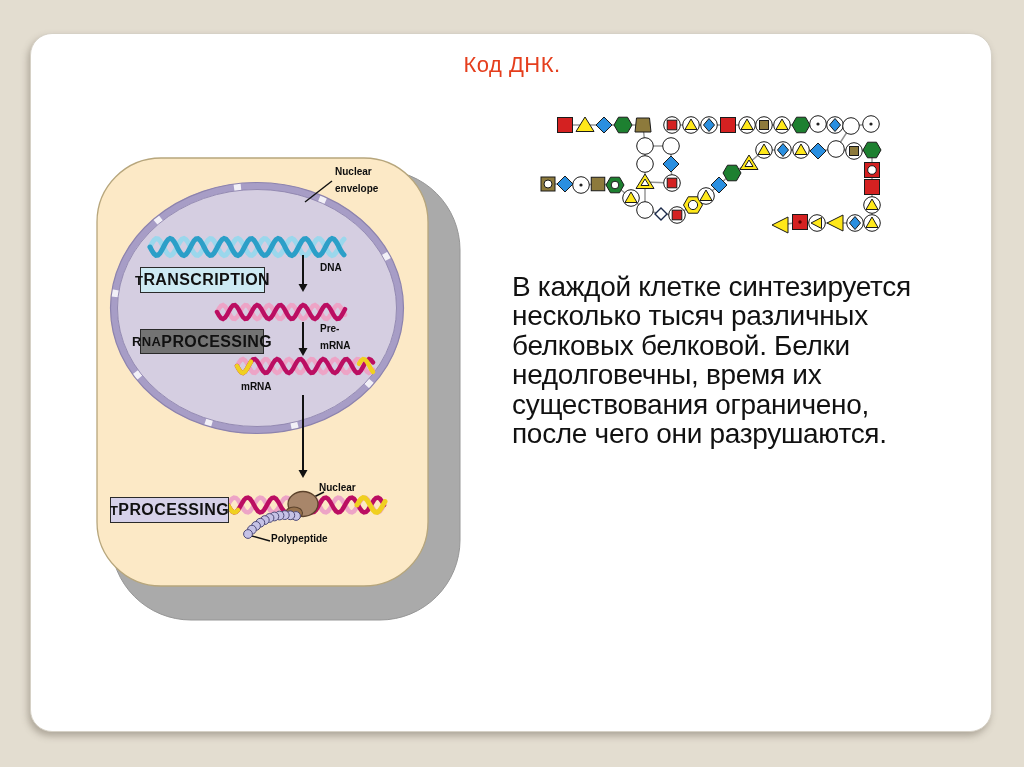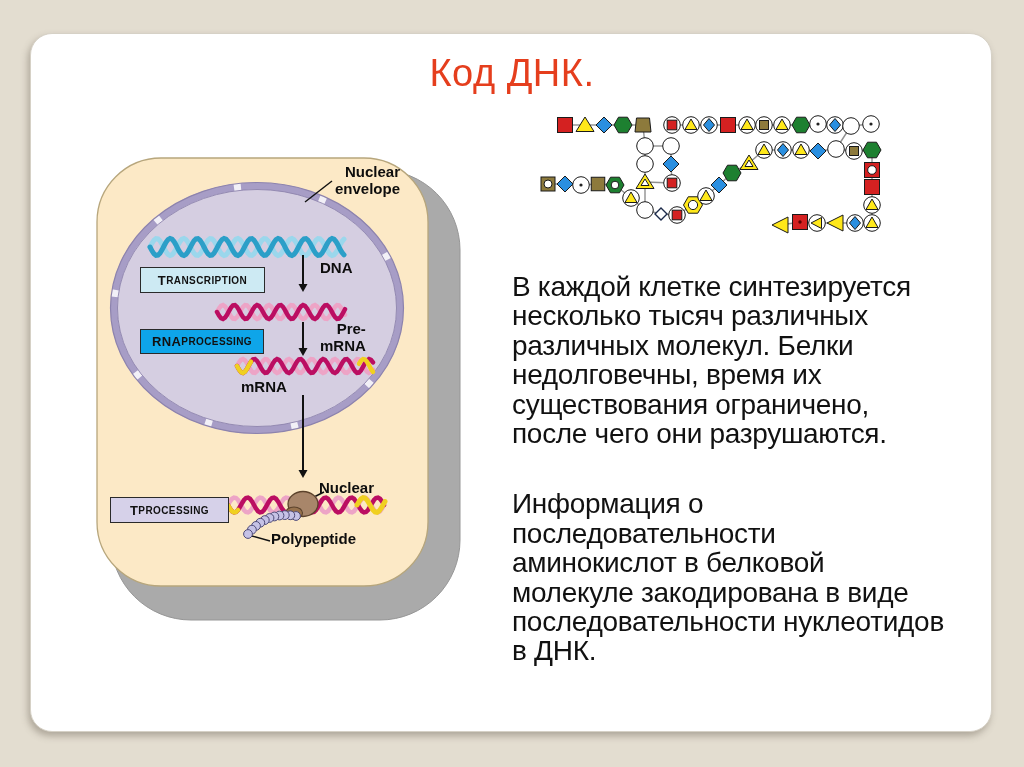--- a/index.html
+++ b/index.html
@@ -2,33 +2,33 @@
 <html><head>
 <meta charset="utf-8">
 <style>
   html,body{margin:0;padding:0;}
   .slide{position:relative;width:1024px;height:767px;background:#e3ddd0;overflow:hidden;
          font-family:"Liberation Sans",sans-serif;}
   .panel{position:absolute;left:30px;top:33px;width:960px;height:697px;background:#ffffff;
          border-radius:22px;border:1px solid #d6d1c6;
          box-shadow:-2px 4px 7px rgba(110,102,88,.45);}
   .title{position:absolute;left:0;top:52px;width:1024px;text-align:center;
-         font-size:38px;color:#e53e1d;letter-spacing:.5px;}
+         font-size:22px;color:#e53e1d;letter-spacing:.5px;}
   .textblock{position:absolute;left:512px;top:272px;width:470px;color:#111;
          font-size:28px;line-height:29.4px;letter-spacing:-0.3px;}
   .para{white-space:pre-line;}
   .para+.para{margin-top:41px;}
   .diagram{position:absolute;left:95px;top:150px;width:375px;height:500px;}
   .diagram svg{position:absolute;left:0;top:0;}
-  .dlabel{position:absolute;font-weight:700;color:#0d0d0d;font-size:15px;line-height:17px;
-          white-space:pre-line;text-align:right;}
+  .dlabel{position:absolute;font-weight:700;color:#0d0d0d;font-size:10px;line-height:17px;
+          white-space:pre-line;}
   .dbox{position:absolute;border:1.6px solid #2a2a2a;display:flex;align-items:center;
         justify-content:center;font-weight:700;color:#111;letter-spacing:.4px;}
   .dbox .big{font-size:13px;}
-  .dbox .small{font-size:10px;}
+  .dbox .small{font-size:16px;}
   .chain-svg{position:absolute;left:515px;top:100px;}
 </style>
 </head>
 <body>
 
 <div class="slide">
   <div class="panel"></div>
 
   <div class="title">Код ДНК.</div>
 
@@ -327,37 +327,31 @@
     <div class="dlabel" style="left:225px;top:170px">Pre-
 mRNA</div>
     <div class="dlabel" style="left:146px;top:228px">mRNA</div>
     <div class="dlabel" style="left:224px;top:329px">Nuclear</div>
     <div class="dlabel" style="left:176px;top:380px">Polypeptide</div>
 
     <div class="dbox" style="left:45px;top:117px;width:123px;height:24px;background:#cdeaf3">
       <span class="big">T</span>
         <span class="small">RANSCRIPTION</span>
     </div>
-    <div class="dbox" style="left:45px;top:179px;width:122px;height:23px;background:#0ea5e9">
+    <div class="dbox" style="left:45px;top:179px;width:122px;height:23px;background:#737373">
       <span class="big">RNA </span>
         <span class="small">PROCESSING</span>
     </div>
     <div class="dbox" style="left:15px;top:347px;width:117px;height:24px;background:#d6d1e9">
       <span class="big">T</span>
         <span class="small">PROCESSING</span>
     </div>
   </div>
 
   <div class="textblock">
     <div class="para">В каждой клетке синтезируется
 несколько тысяч различных
-различных молекул. Белки
+белковых белковой. Белки
 недолговечны, время их
 существования ограничено,
 после чего они разрушаются.</div>
-    <div class="para">Информация о
-последовательности
-аминокислот в белковой
-молекуле закодирована в виде
-последовательности нуклеотидов
-в ДНК.</div>
   </div>
 </div>
 
 </body></html>

